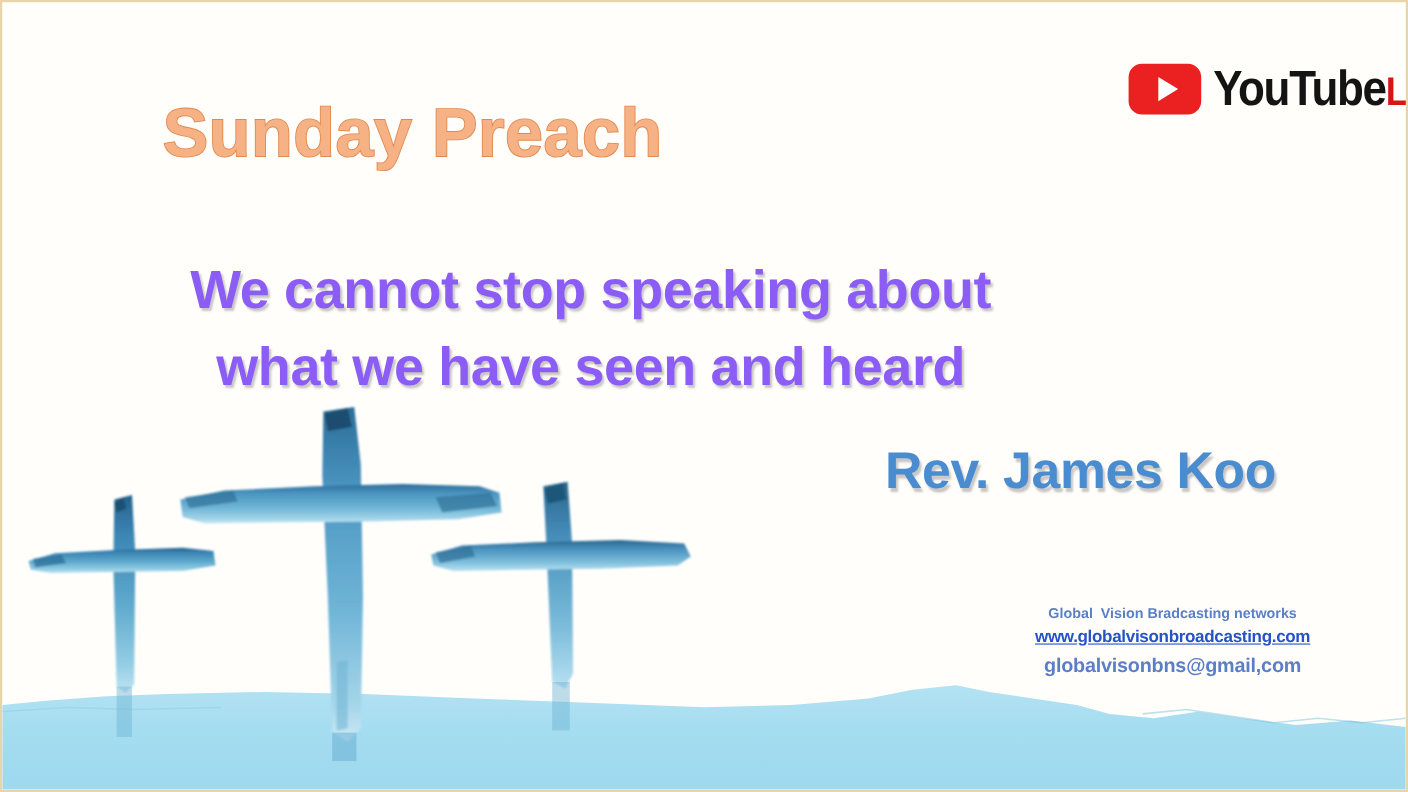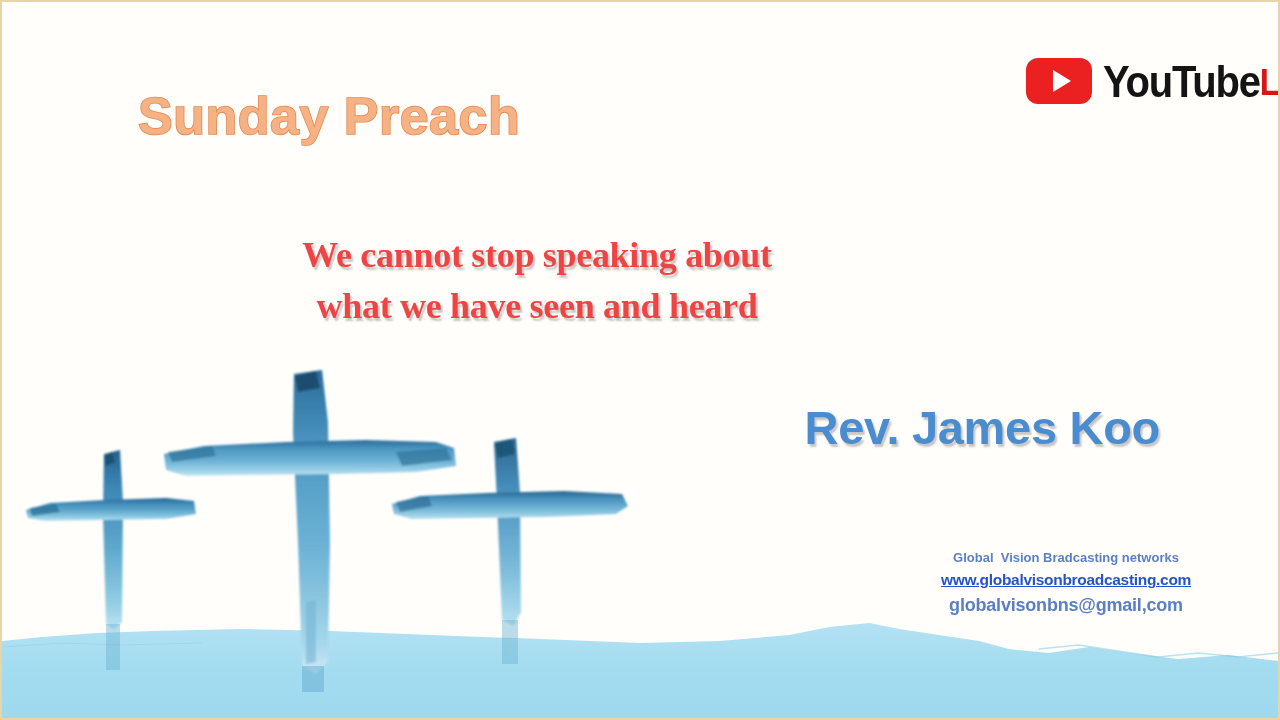--- a/index.html
+++ b/index.html
@@ -37,23 +37,23 @@
     top:360px;
     width:640px;
     height:330px;
     pointer-events:none;
   }
   .crosses svg { display:block; width:100%; height:100%; }
 
   
   .slide-title {
     position:absolute;
-    left:136px;
+    left:146px;
     top:84px;
-    font-size:52px;
+    font-size:62px;
     font-weight:bold;
     letter-spacing:0.5px;
     color:#f6b184;
     -webkit-text-stroke:1.6px #e0894f;
     paint-order:stroke fill;
     white-space:nowrap;
   }
 
   
   .yt-logo {
@@ -104,28 +104,27 @@
 
   
   .verse-block {
     position:absolute;
     left:0;
     top:228px;
     width:1070px;
     text-align:center;
   }
   .verse-line {
-    font-size:36px;
-    font-weight:bold;
-    color:#ef4444;
+    font-size:49px;
+    font-weight:bold;
+    color:#8b5cf6;
     letter-spacing:-0.3px;
     line-height:1.42;
     text-shadow:2px 3px 2px rgba(130,130,130,0.45);
     white-space:nowrap;
-    font-family:Liberation Serif, serif;
   }
 
   .ref-block {
     position:absolute;
     right:118px;
     top:372px;
     text-align:right;
   }
   .ref-line {
     font-size:47px;

